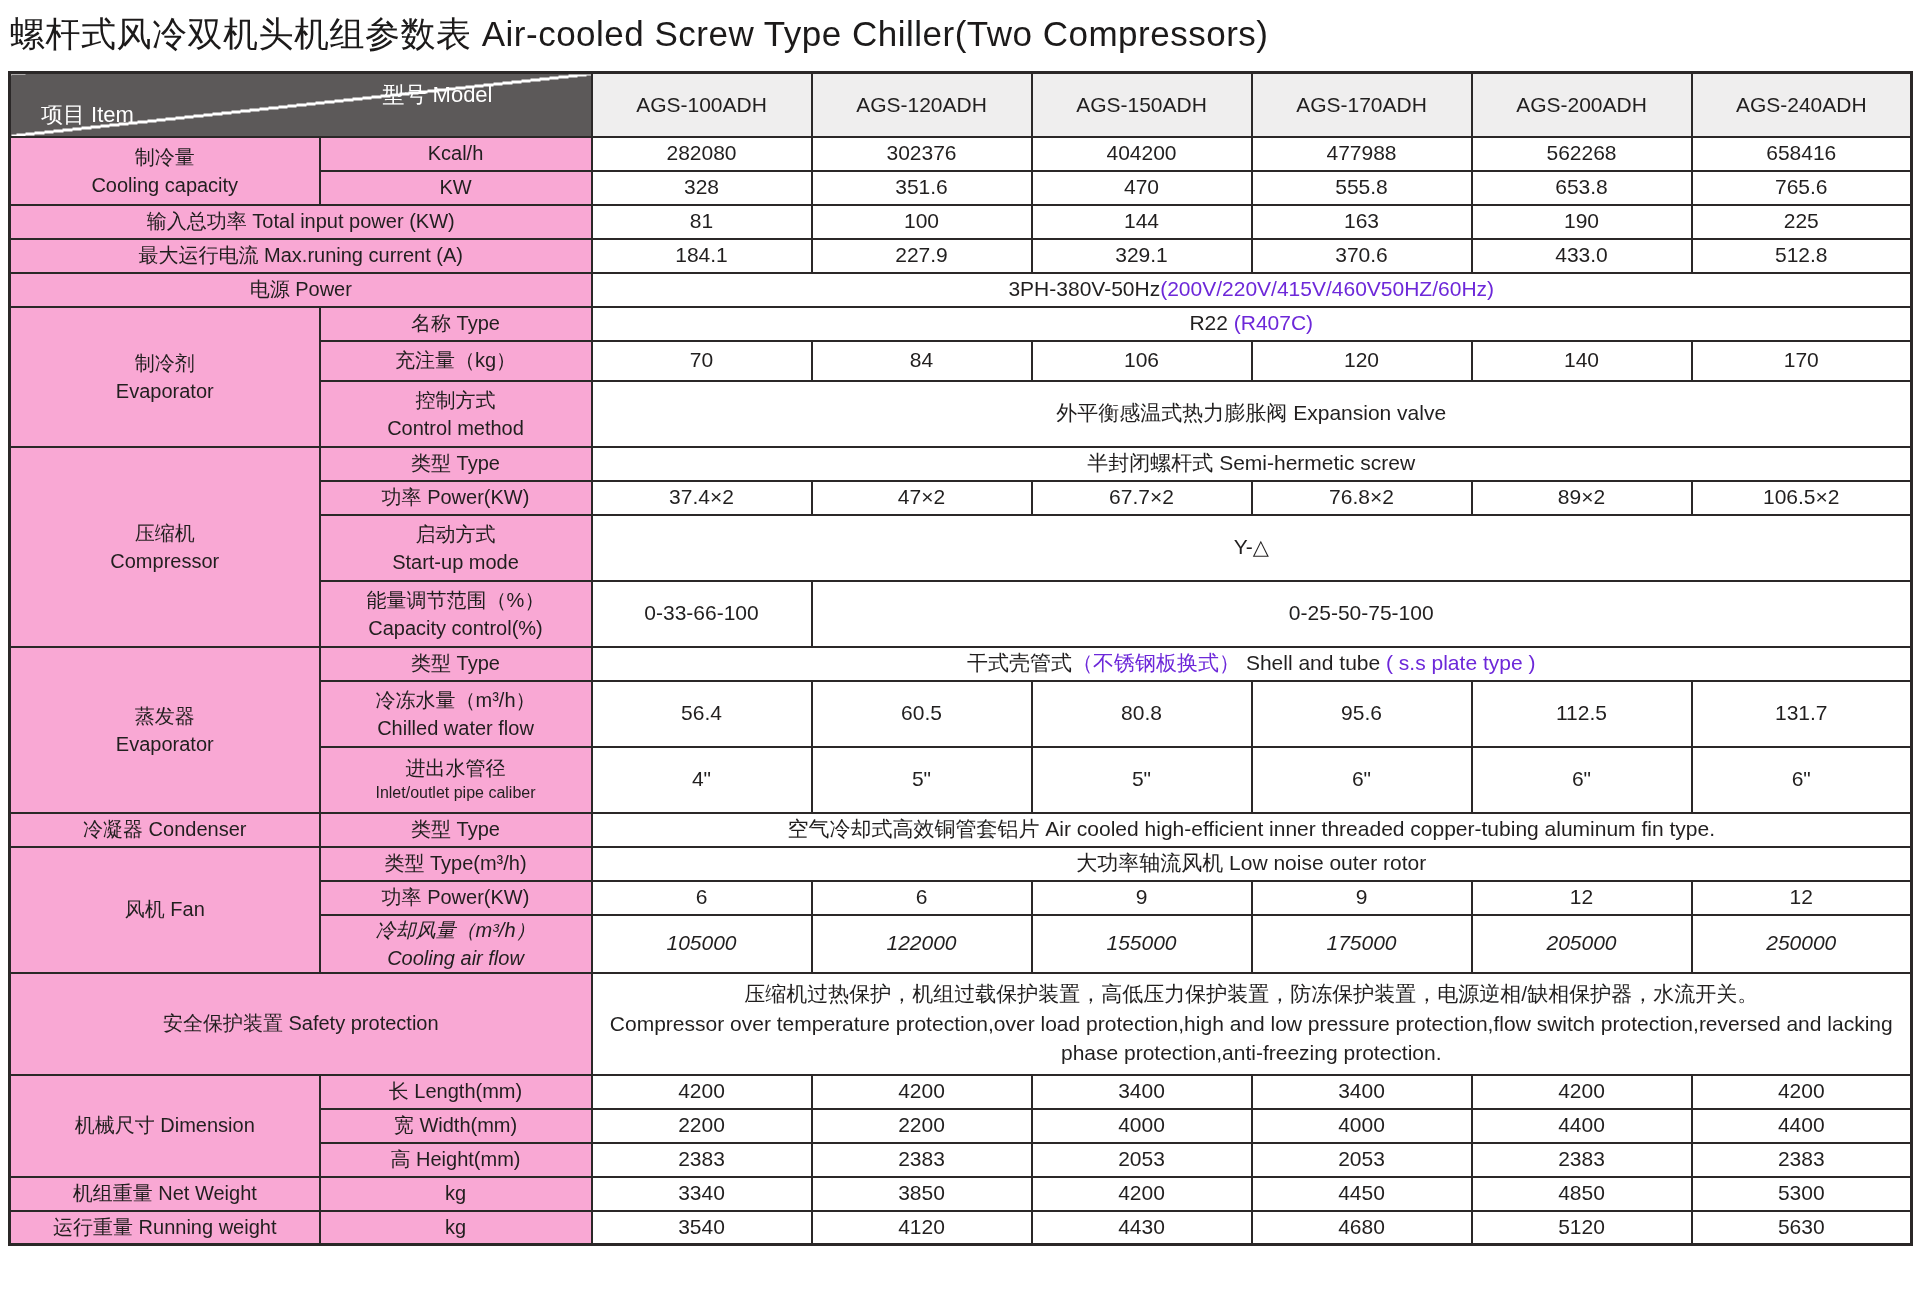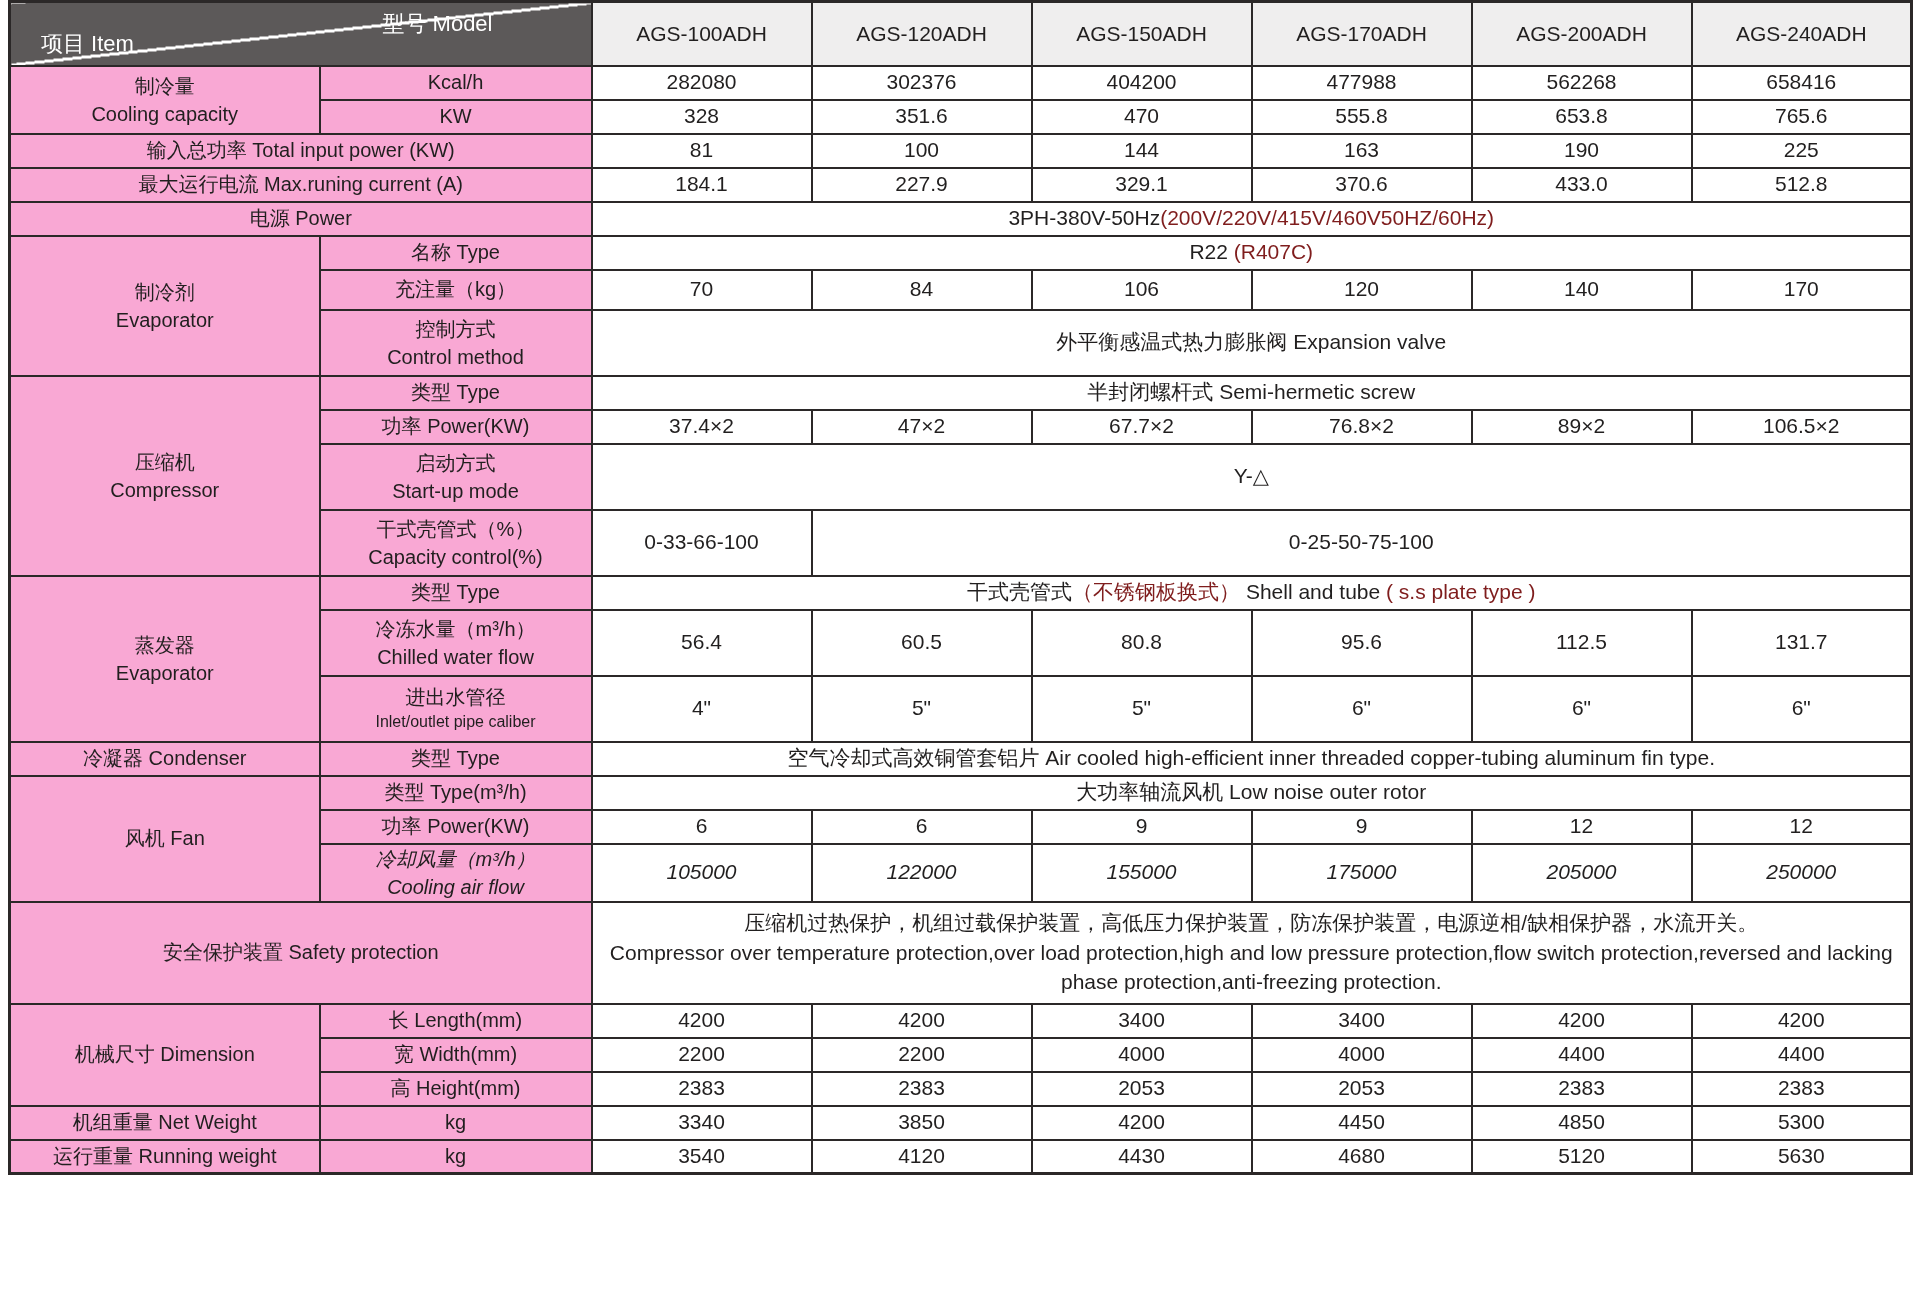--- a/index.html
+++ b/index.html
@@ -30,27 +30,28 @@
   td.model { background:#efeeee; font-size:21px; }
   td.corner {
     background-color:#5c5959;
     background-image:linear-gradient(to bottom right,
       #5c5959 calc(50% - 2px), #ffffff calc(50% - 2px),
       #ffffff calc(50% + 1px), #5c5959 calc(50% + 1px));
     color:#ffffff; position:relative; font-size:22px; padding:0;
   }
   .corner-model { position:absolute; top:6px;  right:98px; }
   .corner-item  { position:absolute; bottom:6px; left:30px; }
-  .red { color:#7f1d1d; }
+  .red { color:#6d28d9; }
   .sm  { font-size:16px; }
 </style>
 </head>
 <body>
 
 <div class="page">
+  <div class="title">螺杆式风冷双机头机组参数表 Air-cooled Screw Type Chiller(Two Compressors)</div>
   <table class="spec">
     <colgroup>
       <col style="width:310px">
         <col style="width:272px">
       <col style="width:220px">
         <col style="width:220px">
         <col style="width:220px">
       <col style="width:220px">
         <col style="width:220px">
         <col style="width:220px">
@@ -155,21 +156,21 @@
         </tr>
         <tr style="height: 66px;">
           <td class="label">
             <div>启动方式</div>
             <div>Start-up mode</div>
           </td>
           <td class="data" colspan="6">Y-△</td>
         </tr>
         <tr style="height: 66px;">
           <td class="label">
-            <div>干式壳管式（%）</div>
+            <div>能量调节范围（%）</div>
             <div>Capacity control(%)</div>
           </td>
           <td class="data">0-33-66-100</td>
           <td class="data" colspan="5">0-25-50-75-100</td>
         </tr>
         <tr style="height: 34px;">
           <td class="label" rowspan="3">
             <div>蒸发器</div>
             <div>Evaporator</div>
           </td>

